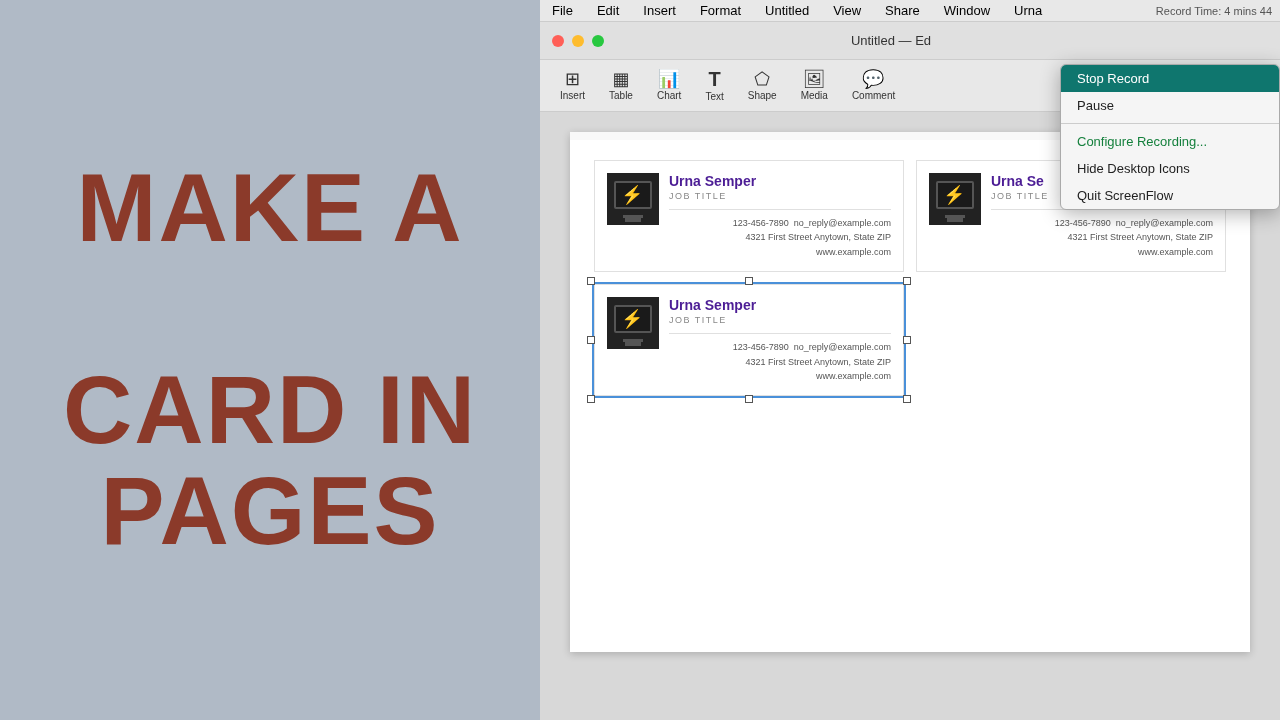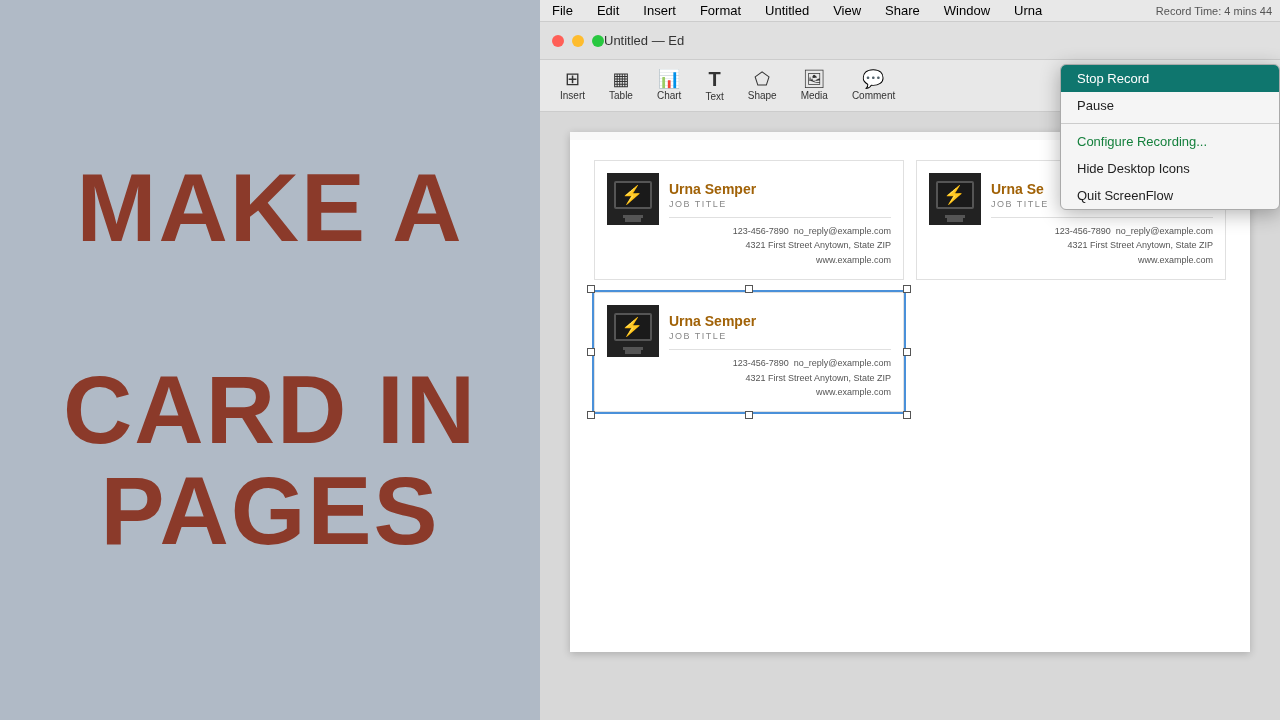--- a/index.html
+++ b/index.html
@@ -59,21 +59,21 @@
       display: flex;
       align-items: center;
       justify-content: space-between;
       padding: 0 12px;
       flex-shrink: 0;
     }
     #titlebar-title {
       font-size: 13px;
       color: #333;
       flex: 1;
-      text-align: left;
+      text-align: center;
     }
     .record-time {
       font-size: 11px;
       color: #555;
     }
 
     
     #toolbar {
       height: 52px;
       background: #e8e8e8;
@@ -195,21 +195,21 @@
       height: 5px;
       background: #555;
     }
     .lightning {
       color: #f5c518;
       font-size: 18px;
       font-weight: bold;
     }
 
     .card-info { flex: 1; }
-    .card-name { font-size: 14px; font-weight: 600; color: #a16207; margin-bottom: 2px; margin-top: 8px; }
+    .card-name { font-size: 14px; font-weight: 600; color: #4c1d95; margin-bottom: 2px; }
     .card-job { font-size: 9px; letter-spacing: 1.5px; color: #888; text-transform: uppercase; margin-bottom: 8px; }
     .card-divider { height: 1px; background: #e0e0e0; margin-bottom: 6px; }
     .card-contact { font-size: 9px; color: #555; line-height: 1.6; text-align: right; }
 
     
     #dropdown-menu {
       position: absolute;
       top: 42px;
       right: 0;
       width: 220px;

